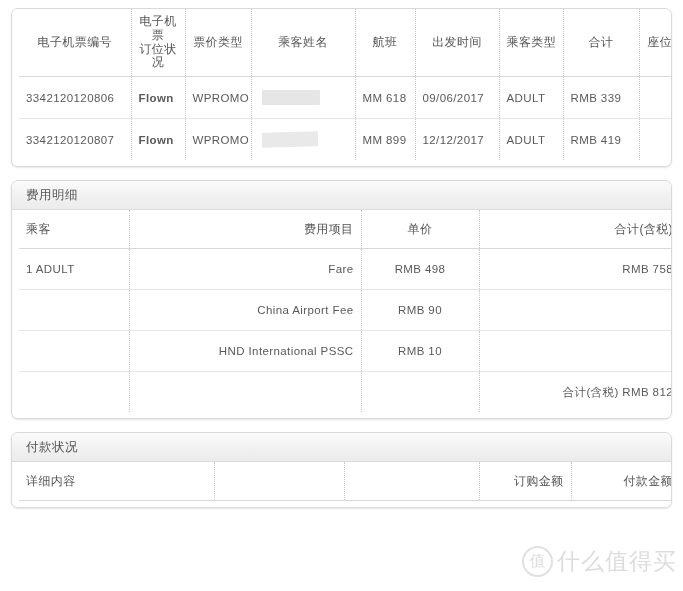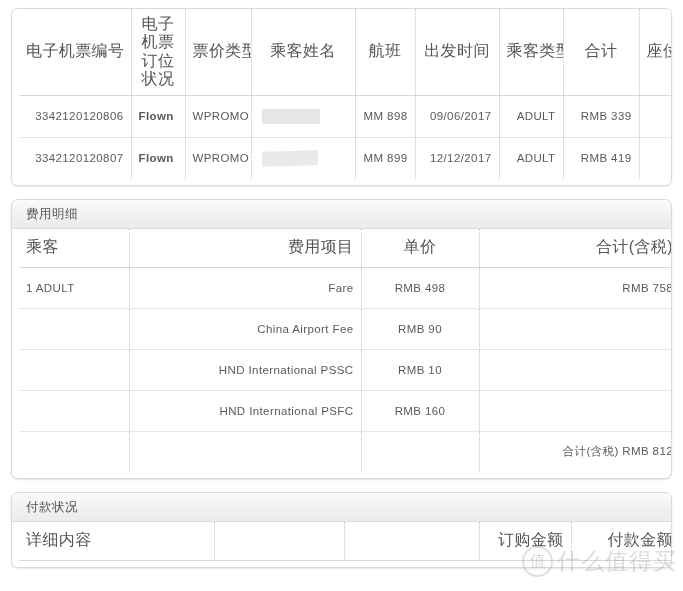--- a/index.html
+++ b/index.html
@@ -68,34 +68,34 @@
     padding: 6px 7px;
     vertical-align: middle;
     white-space: nowrap;
     overflow: hidden;
     font-weight: normal;
     letter-spacing: 0.4px;
   }
   table.grid th {
     color: #555555;
     border-bottom: 1px solid #d8d8d8;
-    font-size: 16px;
+    font-size: 12px;
   }
   table.grid th:last-child,
   table.grid td:last-child {
     border-right: none;
   }
   table.grid tr:last-child td {
     border-bottom: none;
   }
   .ta-right  { text-align: right; }
 
   
   .t1 th { text-align: center; }
-  .t1 td { text-align: right; }
+  .t1 td { text-align: left; }
   .t1 td.c-left { text-align: center; font-weight: bold; }
   .t1 th.two-line { line-height: 1.15; white-space: normal; }
 
   .t1 tr.head th { height: 32px; }
   .t1 tr.row td { height: 29px; }
 
   
   .redact {
     display: inline-block;
     width: 58px;
@@ -188,21 +188,21 @@
             <th>合计</th>
             <th>座位</th>
           </tr>
         </thead>
         <tbody>
           <tr class="row">
             <td>3342120120806</td>
             <td class="c-left" style="text-align:left">Flown</td>
             <td>WPROMO</td>
             <td style="text-align:left;padding-left:10px"><span class="redact"></span></td>
-            <td>MM 898</td>
+            <td>MM 618</td>
             <td>09/06/2017</td>
             <td>ADULT</td>
             <td class="ta-right">RMB 339</td>
             <td></td>
           </tr>
           <tr class="row">
             <td>3342120120807</td>
             <td class="c-left" style="text-align:left">Flown</td>
             <td>WPROMO</td>
             <td style="text-align:left;padding-left:10px"><span class="redact r2"></span></td>
@@ -245,26 +245,20 @@
           <tr>
             <td class="c1"></td>
             <td class="c2">China Airport Fee</td>
             <td class="c3">RMB 90</td>
             <td class="c4"></td>
           </tr>
           <tr>
             <td class="c1"></td>
             <td class="c2">HND International PSSC</td>
             <td class="c3">RMB 10</td>
-            <td class="c4"></td>
-          </tr>
-          <tr>
-            <td class="c1"></td>
-            <td class="c2">HND International PSFC</td>
-            <td class="c3">RMB 160</td>
             <td class="c4"></td>
           </tr>
           <tr class="total">
             <td class="c1"></td>
             <td class="c2"></td>
             <td class="c3"></td>
             <td class="c4">合计(含税) RMB 812</td>
           </tr>
         </tbody>
       </table>

